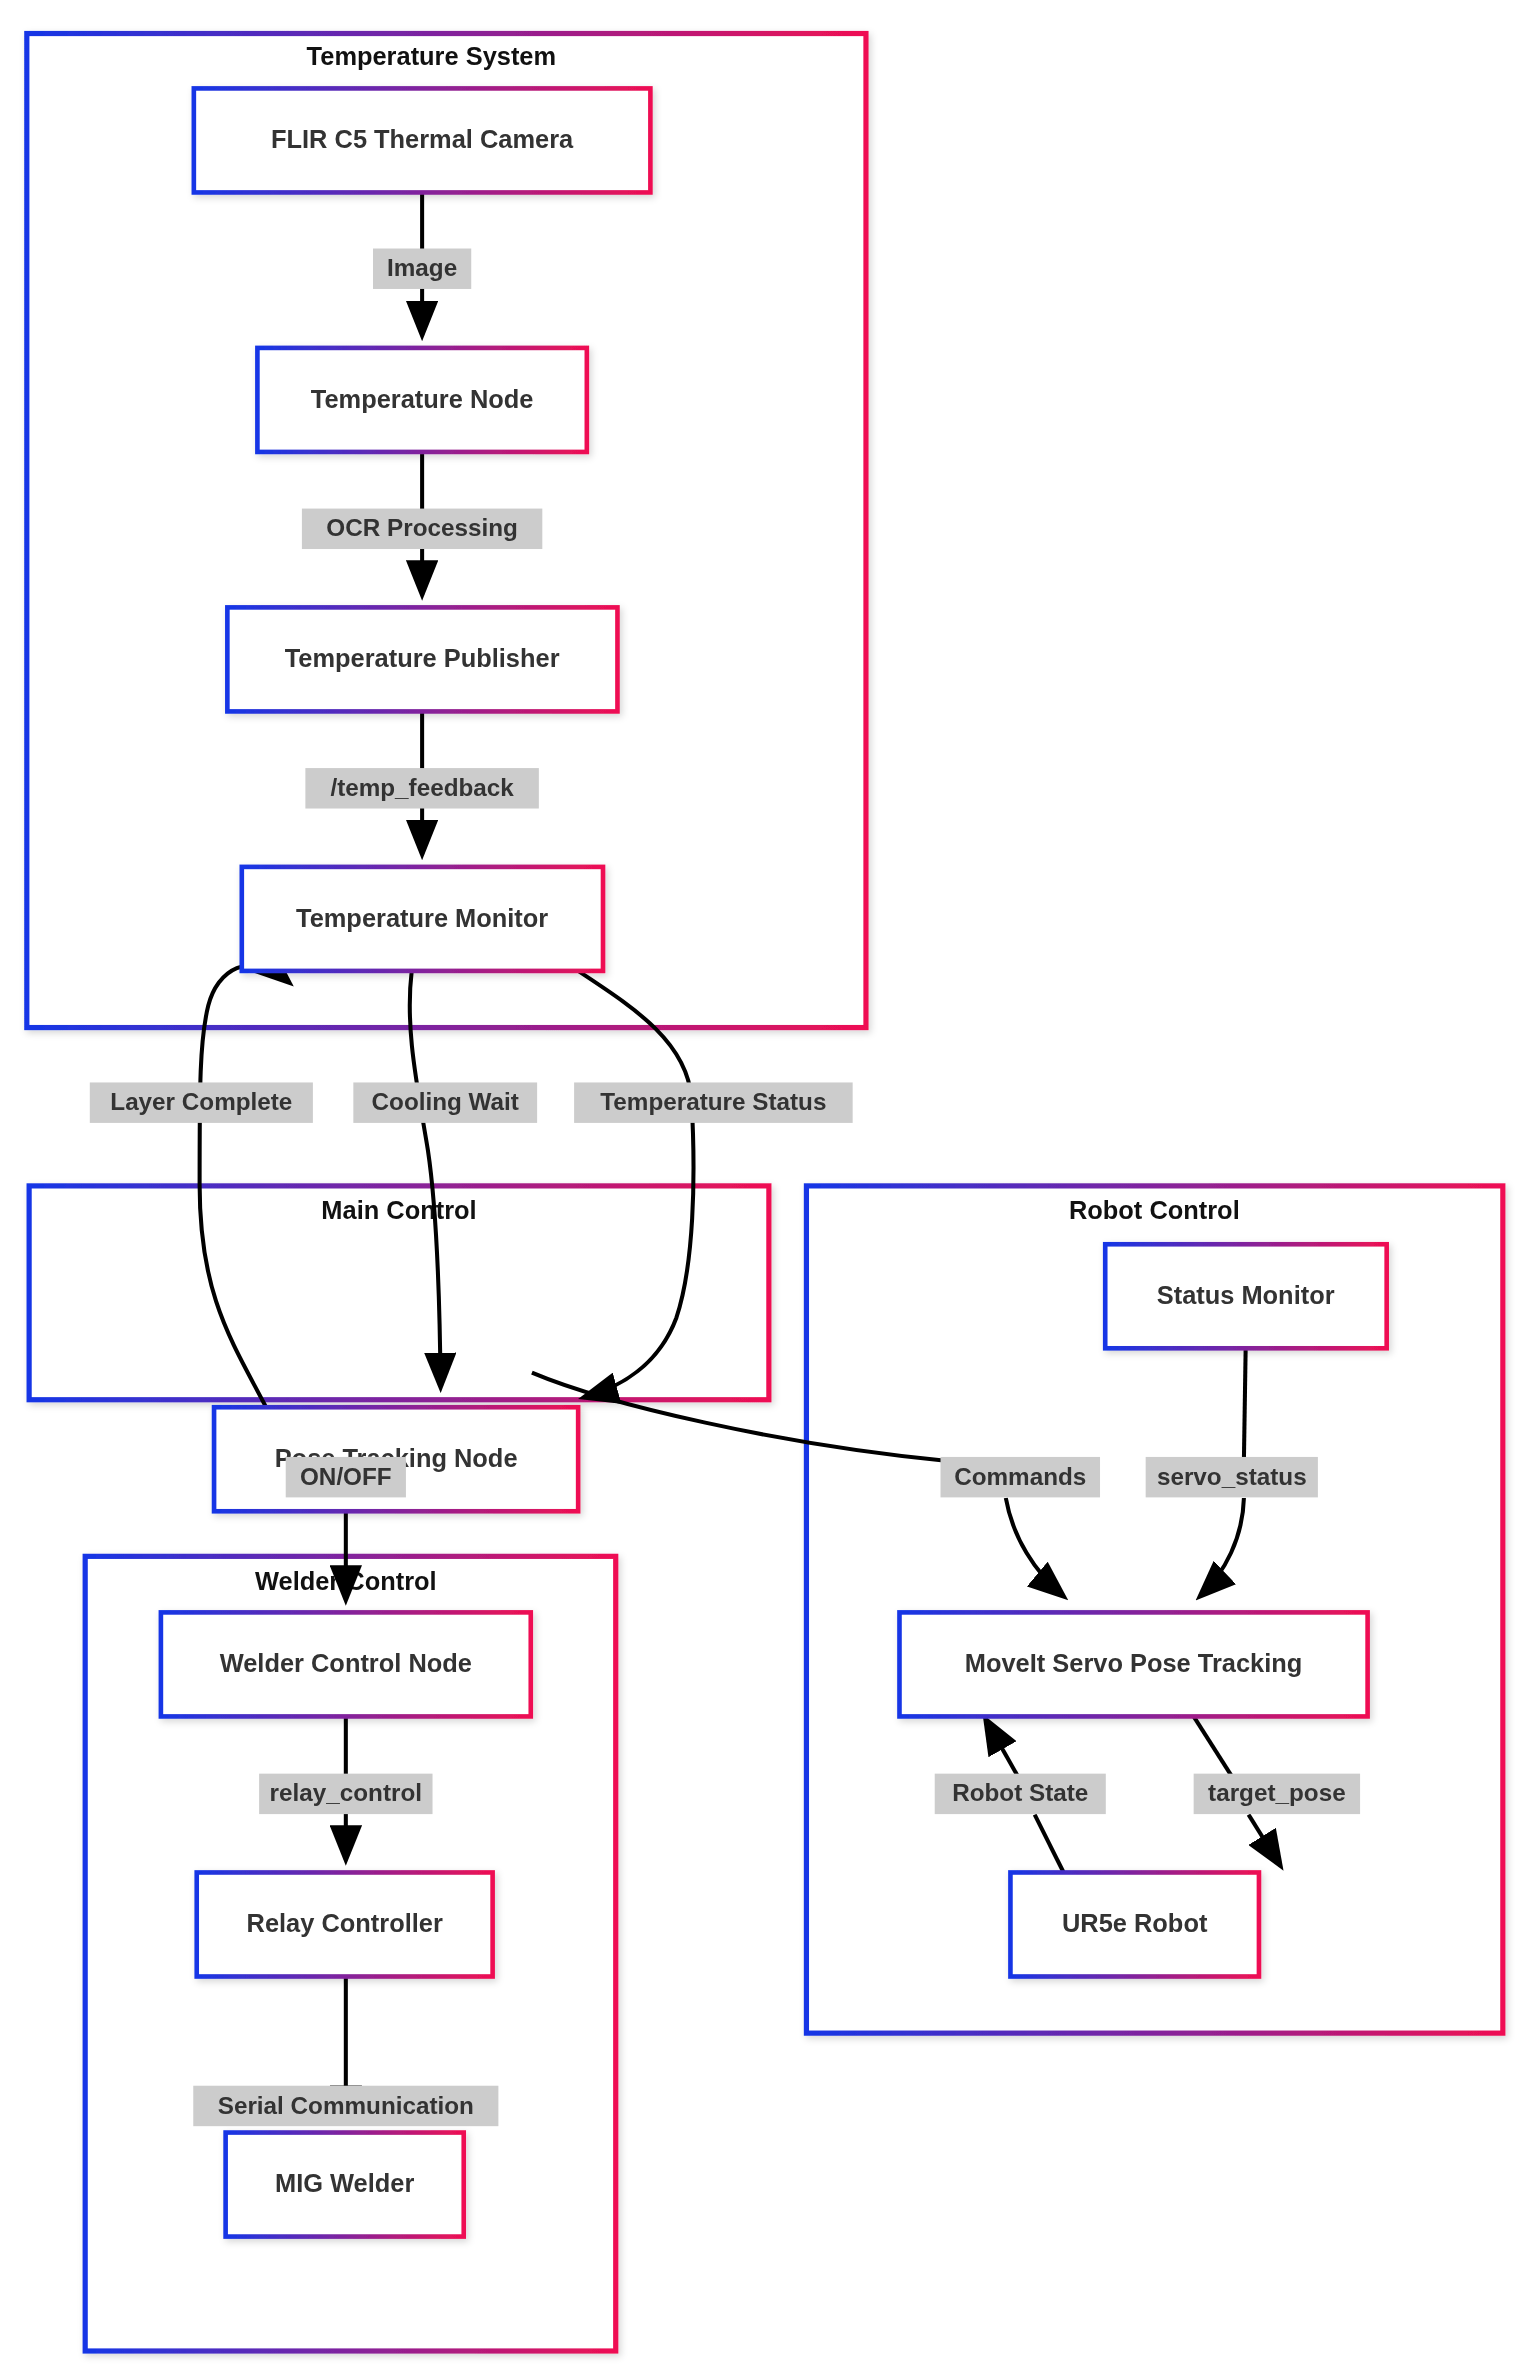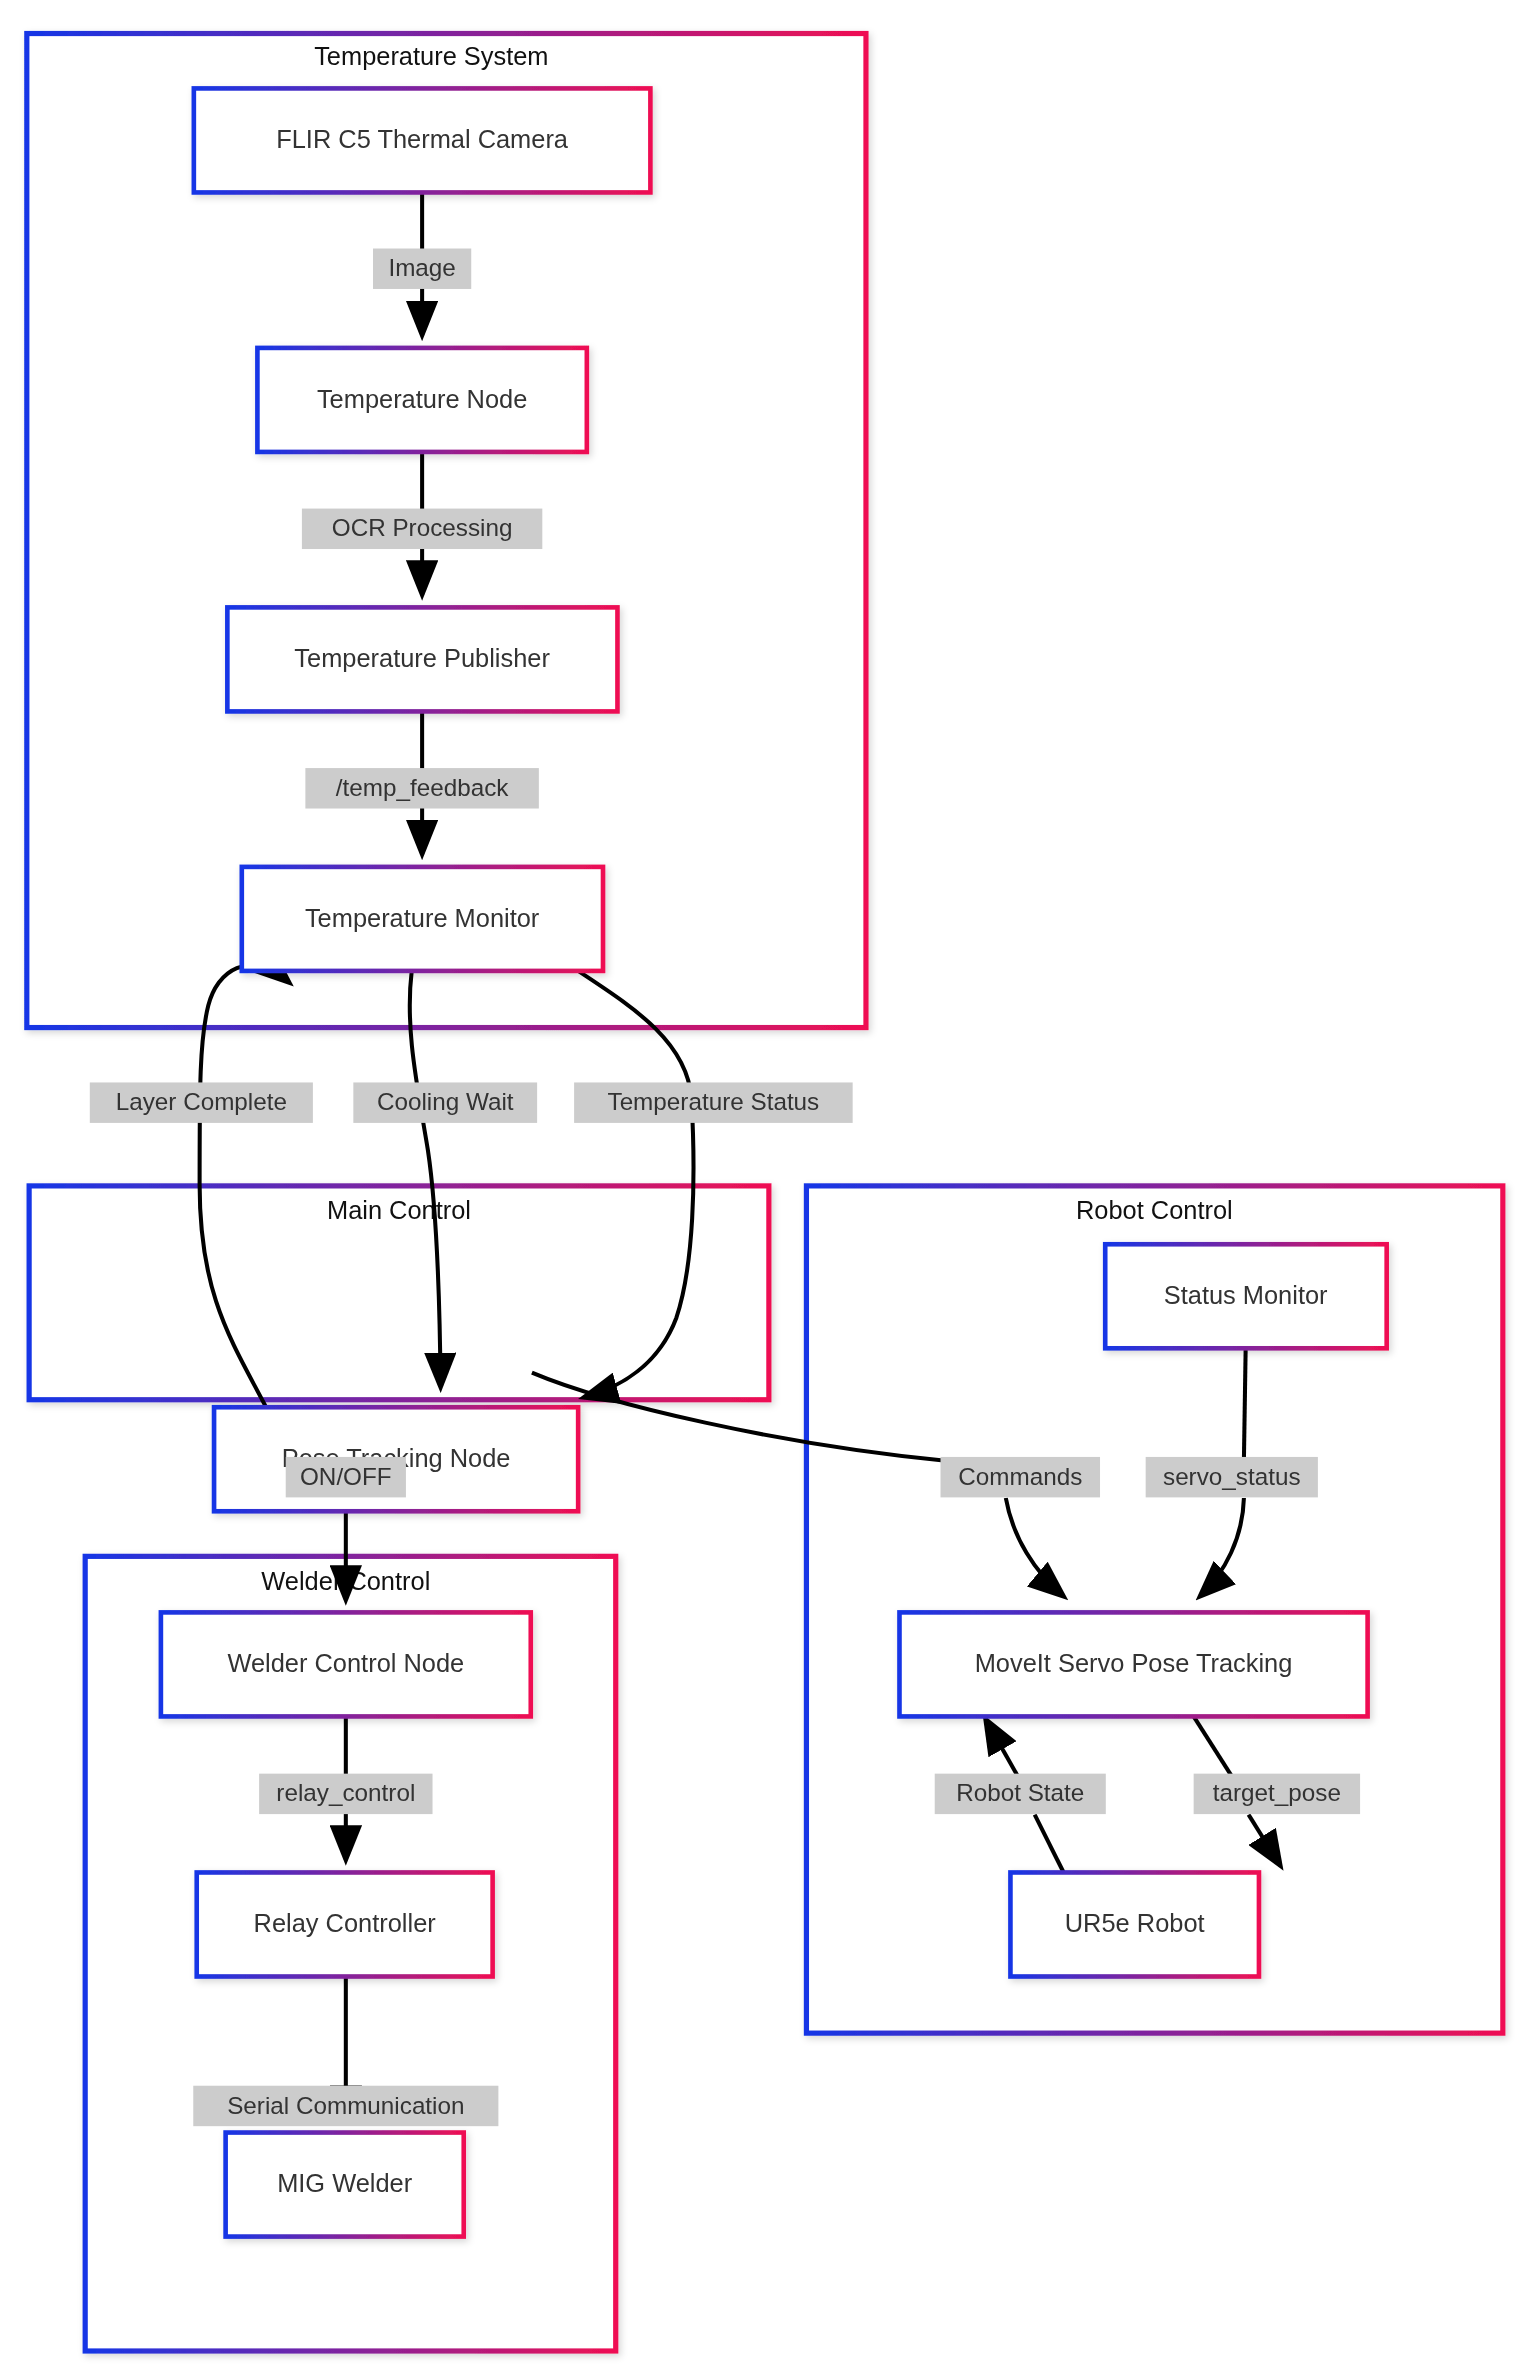--- a/index.html
+++ b/index.html
@@ -6,20 +6,21 @@
     margin: 0;
     padding: 0;
     background: #ffffff;
   }
   #canvas-wrap {
     position: relative;
     width: 1536px;
     height: 2377px;
     background: #ffffff;
     font-family: "Liberation Sans", sans-serif;
+    font-weight: bold;
   }
   svg#diagram {
     position: absolute;
     top: 0; left: 0;
     width: 1536px;
     height: 2377px;
     display: block;
   }
   .cluster-rect {
     fill: #ffffff;

